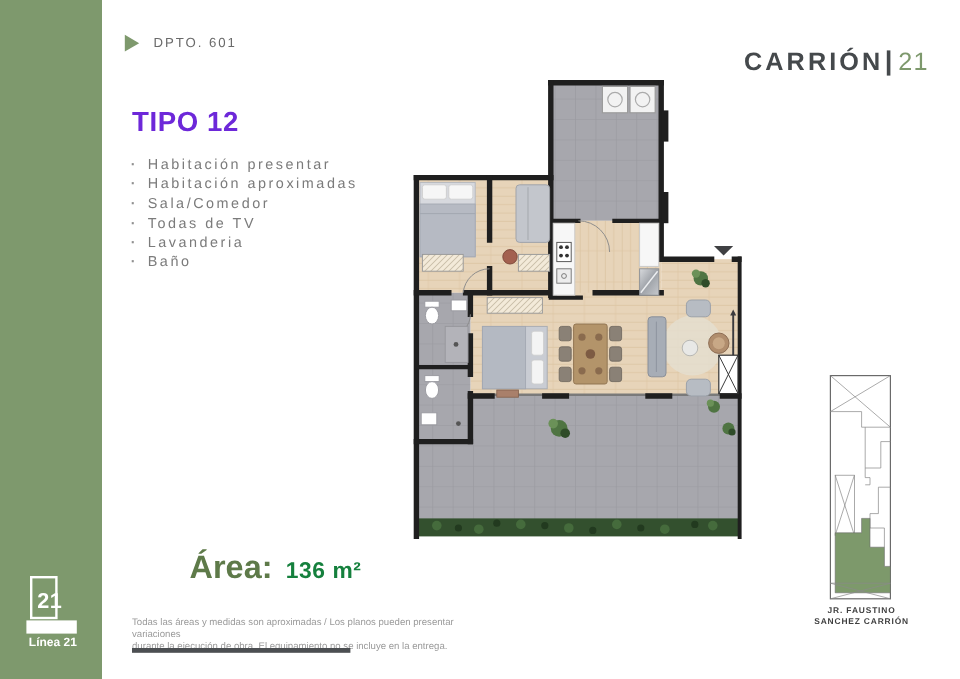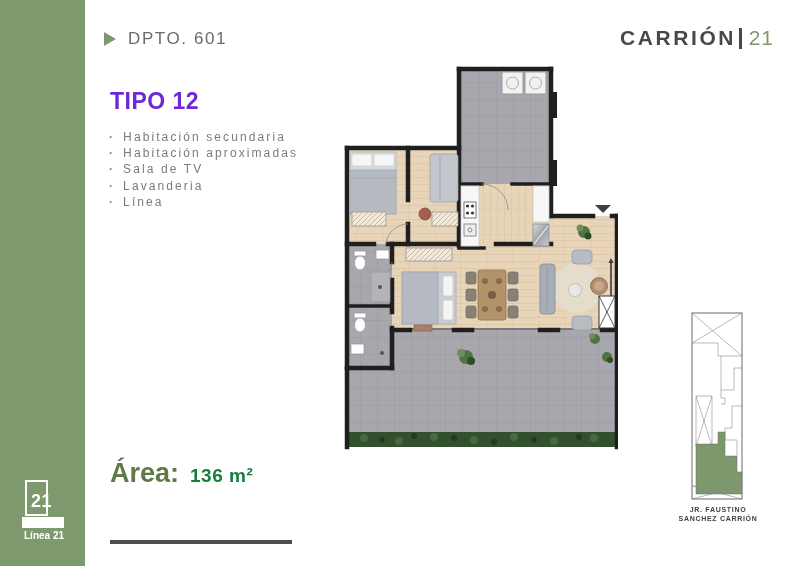--- a/index.html
+++ b/index.html
@@ -4,36 +4,36 @@
 <style>
   html,body{margin:0;padding:0;background:#ffffff;}
   .page{position:relative;width:800px;height:566px;background:#fff;overflow:hidden;
         font-family:"Liberation Sans",sans-serif;}
   .band{position:absolute;left:0;top:0;width:85px;height:566px;background:#7E996D;}
 
   
   .dpto{position:absolute;left:104px;top:29px;display:flex;align-items:center;}
   .dpto-tri{width:0;height:0;border-left:12px solid #7E996D;border-top:7px solid transparent;
             border-bottom:7px solid transparent;margin-right:12px;}
-  .dpto-text{font-size:17px;letter-spacing:1.6px;color:#6A6A6A;}
-
-  .brand{position:absolute;top:26px;right:26px;display:flex;align-items:center;}
+  .dpto-text{font-size:11px;letter-spacing:1.6px;color:#6A6A6A;}
+
+  .brand{position:absolute;top:40px;right:26px;display:flex;align-items:center;}
   .brand-name{font-size:21px;font-weight:600;letter-spacing:2.6px;color:#45494C;}
   .brand-sep{width:2.5px;height:21px;background:#45494C;margin:0 7px 0 3px;}
   .brand-num{font-size:21px;font-weight:500;color:#7E996D;letter-spacing:1px;}
 
   
   .tipo{position:absolute;left:110px;top:88px;font-size:23px;font-weight:bold;
         color:#6d28d9;letter-spacing:.5px;}
   .features{position:absolute;left:109px;top:129px;margin:0;padding:0;list-style:none;}
   .features li{font-size:12px;line-height:16.2px;color:#7B7B7B;letter-spacing:2.1px;white-space:nowrap;}
   .features li::before{content:"·";color:#8F8F8F;margin-right:8px;font-weight:bold;}
 
   .area{position:absolute;left:110px;top:458px;display:flex;align-items:baseline;}
-  .area-label{font-size:27px;font-weight:bold;color:#5E7A49;margin-right:11px;}
+  .area-label{font-size:27px;font-weight:bold;color:#5E7A49;margin-right:11px;margin-left:48px;}
   .area-value{font-size:19px;font-weight:bold;color:#15803d;letter-spacing:.5px;}
 
   .disclaimer{position:absolute;left:110px;top:514px;width:310px;font-size:8px;
               line-height:10px;color:#9A9A9A;}
   .bottom-bar{position:absolute;left:110px;top:540px;width:182px;height:4px;background:#4C4F52;}
 
   
   .keyplan{position:absolute;left:688px;top:310px;}
   .keyplan-label{position:absolute;left:658px;top:505px;width:120px;text-align:center;
                  font-size:7px;font-weight:bold;color:#3F3F3F;line-height:9px;letter-spacing:.7px;}
@@ -61,32 +61,37 @@
 
   <div class="brand">
     <span class="brand-name">CARRIÓN</span>
     <span class="brand-sep"></span>
     <span class="brand-num">21</span>
   </div>
 
   <div class="tipo">TIPO 12</div>
 
   <ul class="features">
-    <li>Habitación secundaria</li>
+    <li>Habitación presentar</li>
     <li>Habitación aproximadas</li>
-    <li>Sala de TV</li>
+    <li>Sala/Comedor</li>
+    <li>Todas de TV</li>
     <li>Lavanderia</li>
-    <li>Línea</li>
+    <li>Baño</li>
   </ul>
 
   <div class="area">
     <span class="area-label">Área:</span>
     <span class="area-value">136 m²</span>
   </div>
 
+  <div class="disclaimer">
+    <div>Todas las áreas y medidas son aproximadas / Los planos pueden presentar variaciones</div>
+    <div>durante la ejecución de obra. El equipamiento no se incluye en la entrega.</div>
+  </div>
   <div class="bottom-bar"></div>
 
   <div class="plan">
     <svg width="274" height="384" viewBox="0 0 274 384">
       <defs>
         <pattern id="tile" width="17" height="17" patternUnits="userSpaceOnUse">
           <rect width="17" height="17" fill="#A7A7AD"></rect>
           <path d="M17 0V17H0" fill="none" stroke="#99999F" stroke-width="1"></path>
         </pattern>
         <pattern id="wood" width="26" height="7" patternUnits="userSpaceOnUse">

